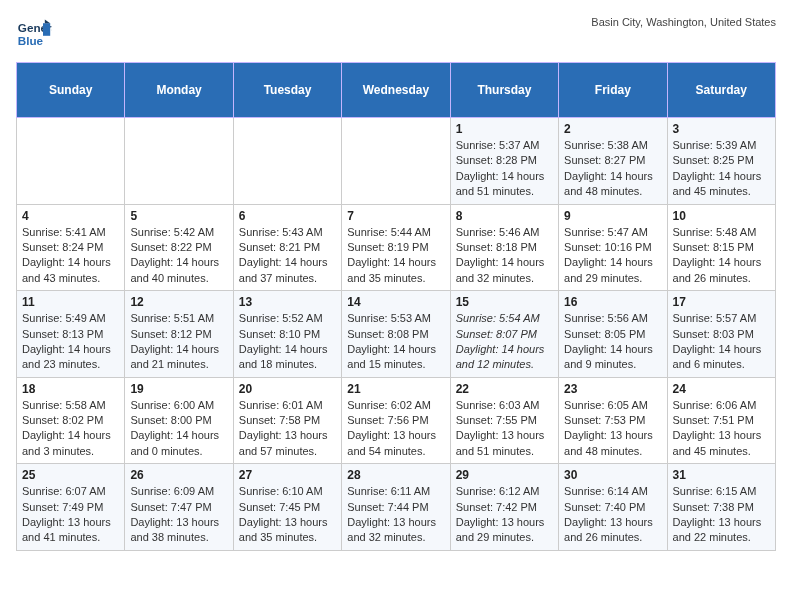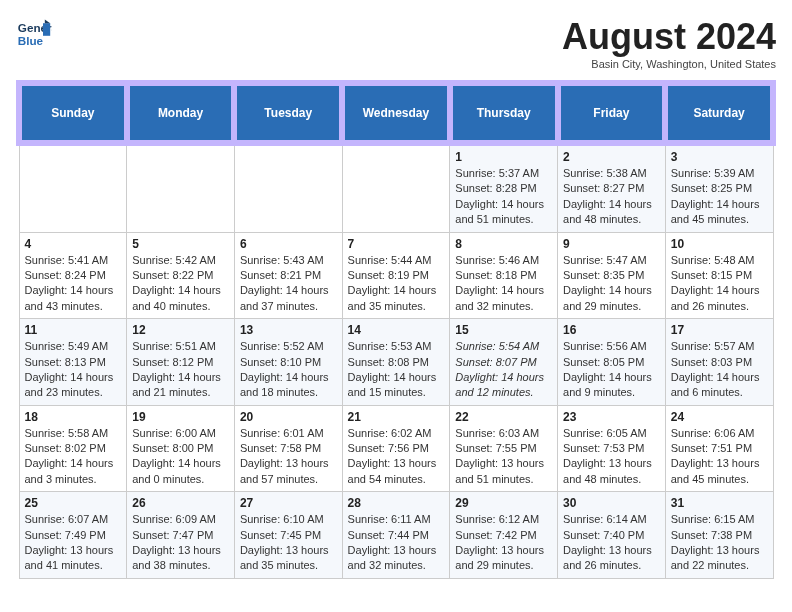--- a/index.html
+++ b/index.html
@@ -41,21 +41,21 @@
       width: 100%;
       border-collapse: collapse;
       font-size: 11px;
     }
     thead tr th {
       background: #2a6db5;
       color: #fff;
       padding: 20px 4px;
       font-size: 12px;
       font-weight: bold;
-      border: 6px solid #c4b5fd;
+      border: 1px solid #c4b5fd;
       margin-top: 44px;
     }
     tbody tr td {
       border: 1px solid #ccc;
       padding: 4px 5px;
       vertical-align: top;
       width: calc(100% / 7);
       height: 80px;
       background: #fff;
     }
@@ -87,21 +87,20 @@
 <div class="header">
   <div class="logo">
     <svg class="logo-icon" viewBox="0 0 40 40">
       <text x="2" y="18" font-size="13" font-weight="bold" fill="#1a3a5c">General</text>
       <text x="2" y="32" font-size="13" font-weight="bold" fill="#2a6db5">Blue</text>
       <polygon points="30,8 38,8 38,22 30,22" fill="#2a6db5"></polygon>
       <polygon points="32,4 38,8 32,8" fill="#1a3a5c"></polygon>
     </svg>
   </div>
   <div class="title-block">
-    <div class="main-title">August 2024</div>
     <div class="sub-title">Basin City, Washington, United States</div>
   </div>
 </div>
 
 <table>
   <thead>
     <tr>
       <th>Sunday</th>
       <th>Monday</th>
       <th>Tuesday</th>
@@ -171,21 +170,21 @@
         <td>
           <span class="day-num">8</span>
           <div class="day-info" style="white-space: pre-line;">Sunrise: 5:46 AM
 Sunset: 8:18 PM
 Daylight: 14 hours
 and 32 minutes.</div>
         </td>
         <td>
           <span class="day-num">9</span>
           <div class="day-info" style="white-space: pre-line;">Sunrise: 5:47 AM
-Sunset: 8:35 PM
+Sunset: 10:16 PM
 Daylight: 14 hours
 and 29 minutes.</div>
         </td>
         <td>
           <span class="day-num">10</span>
           <div class="day-info" style="white-space: pre-line;">Sunrise: 5:48 AM
 Sunset: 8:15 PM
 Daylight: 14 hours
 and 26 minutes.</div>
         </td>

